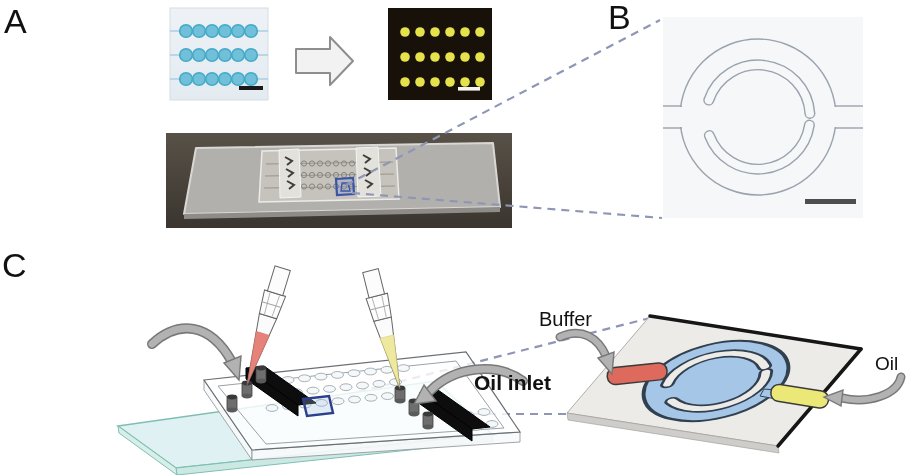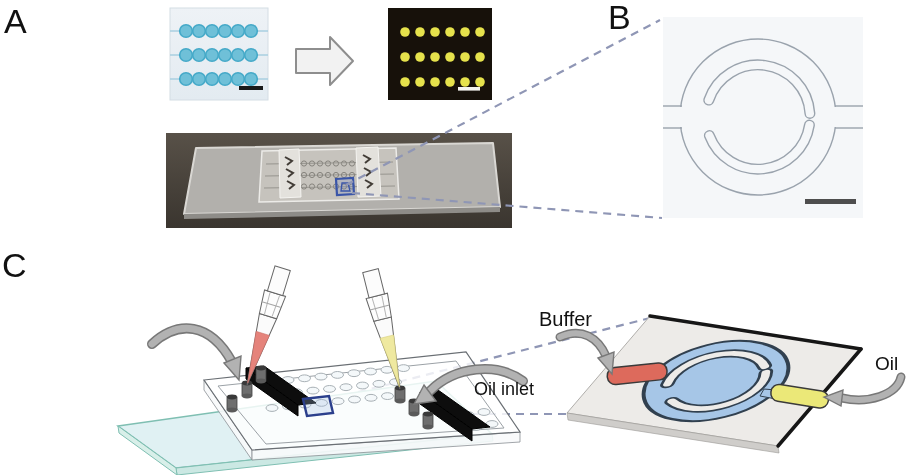--- a/index.html
+++ b/index.html
@@ -313,17 +313,17 @@
       <polygon points="843,390 841,406 824,397" fill="#b2b2b2" stroke="#787878" stroke-width="1.4"></polygon>
     </g>
   </g>
 </svg>
 
 <div class="lbl panel-letter" style="left:4px;top:4px;">A</div>
 <div class="lbl panel-letter" style="left:608px;top:0px;">B</div>
 <div class="lbl panel-letter" style="left:2px;top:248px;">C</div>
 
 
-<div class="lbl caption" style="left:474px;top:380px;font-size:18px;">Oil inlet</div>
+<div class="lbl caption" style="left:474px;top:372px;font-size:21px;font-weight:bold;">Oil inlet</div>
 <div class="lbl caption" style="left:496px;top:309px;margin-left:43px;">Buffer</div>
 <div class="lbl caption" style="left:875px;top:354px;font-size:19px;">Oil</div>
 
 </div>
 
 </body></html>

